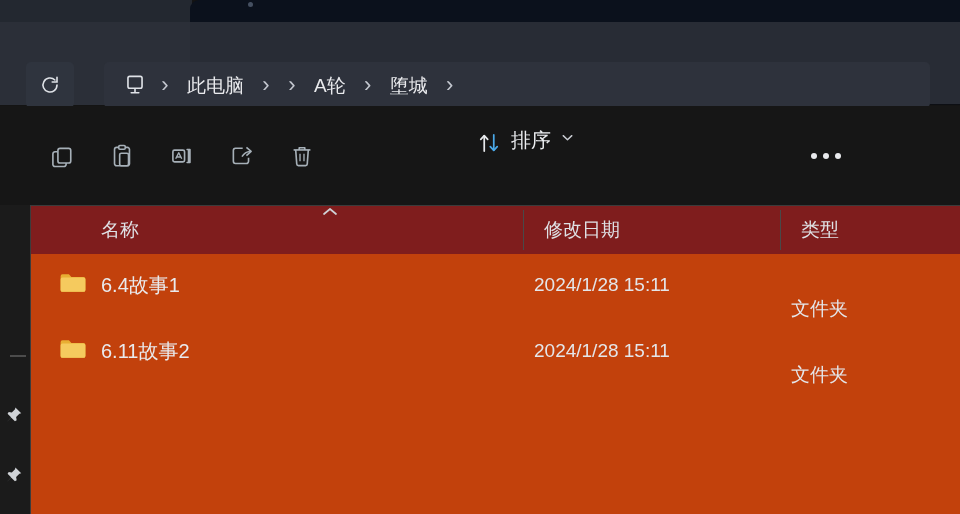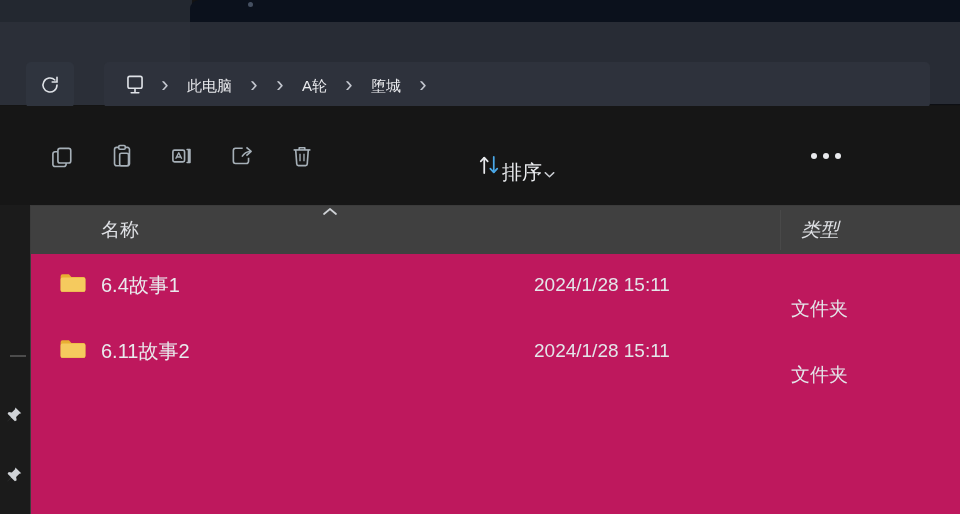--- a/index.html
+++ b/index.html
@@ -43,42 +43,42 @@
   }
   .refresh-btn svg { display:block; }
 
   .crumbbar {
     position:absolute; left:104px; top:40px; width:826px; height:46px;
     background:#2e323c; border-radius:5px;
     display:flex; align-items:center; padding-left:18px;
   }
   .crumb-pc-icon { display:flex; align-items:center; margin-right:4px; }
   .crumb {
-    color:#e9eaed; font-size:15px; line-height:1;
+    color:#e9eaed; font-size:19px; line-height:1;
     padding:5px 9px; border-radius:4px; white-space:nowrap;
   }
   .chev {
     display:inline-flex; align-items:center; justify-content:center;
     width:26px; height:26px; color:#c3c7cf; flex:none;
   }
 
   
   .toolbar {
     position:absolute; left:0; top:106px; width:960px; height:99px;
     background:#161616;
   }
   .tb-icons { position:absolute; left:32px; top:24px; display:flex; }
   .tb-btn {
     width:60px; height:52px; display:flex; align-items:center; justify-content:center;
     border-radius:5px;
   }
   .tb-btn svg { display:block; }
   .tb-group {
-    position:absolute; top:24px; height:52px; display:flex; align-items:flex-end;
-    border-radius:5px; padding:0 10px; 
+    position:absolute; top:24px; height:52px; display:flex; align-items:flex-start;
+    border-radius:5px; padding:0 10px; gap:9px;
   }
   .tb-sort { left:466px; }
   .tb-view { left:624px; }
   .tb-label { color:#eceef1; font-size:20px; line-height:1; }
   .tb-caret { color:#c9ccd2; display:flex; align-items:center; }
   .tb-sep {
     position:absolute; left:780px; top:126px; width:1px; height:62px;
     background:#3a3a3a;
   }
   .tb-more {
@@ -100,37 +100,37 @@
     position:absolute; left:0; width:31px; height:34px;
     display:flex; align-items:center; padding-left:2px;
   }
   .nav-dash {
     position:absolute; left:10px; top:355px; width:16px; height:2px; background:#4c4c4c;
   }
 
   
   .colhead {
     position:absolute; left:31px; top:205px; width:929px; height:49px;
-    background:#404040;
+    background:#7f1d1d;
     border-top:1px solid #3b3b3b;
   }
   .sort-arrow {
     position:absolute; left:290px; top:0px; width:18px; height:12px;
     display:flex; align-items:flex-start; justify-content:center; color:#cfd2d6;
   }
   .ch {
     position:absolute; top:0; height:48px; display:flex; align-items:center;
     color:#dfe1e5; font-size:19px; padding-left:20px;
   }
   .ch-name { left:50px; }
   .ch-date { left:492px; border-left:1px solid #494949; height:40px; top:4px; }
-  .ch-type { left:749px; border-left:1px solid #494949; height:40px; top:4px;font-style:italic; }
-
-  
-  .filelist { position:absolute; left:31px; top:254px; width:929px; height:260px; background:#be185d; }
+  .ch-type { left:749px; border-left:1px solid #494949; height:40px; top:4px; }
+
+  
+  .filelist { position:absolute; left:31px; top:254px; width:929px; height:260px; background:#c2410c; }
   .row {
     position:absolute; left:0; width:929px; height:50px;
     display:flex; align-items:center;
   }
   .cell-name { position:absolute; left:28px; display:flex; align-items:center; gap:13px; }
   .folder-ico { flex:none; display:block; }
   .fname { color:#e9eaed; font-size:20px; line-height:1; white-space:nowrap; }
   .cell-date { position:absolute; left:503px; color:#e4e6ea; font-size:19px; white-space:nowrap; }
   .cell-type { position:absolute; left:760px; color:#e4e6ea; font-size:19px; white-space:nowrap;margin-top:48px; }
 </style>
@@ -286,20 +286,23 @@
 
   <div class="colhead">
     <span class="sort-arrow">
       <svg width="18" height="11" viewBox="0 0 18 11" fill="none" stroke="#cfd2d6" stroke-width="1.7" stroke-linecap="round" stroke-linejoin="round">
         <path d="M3 8 9 3l6 5"></path>
       </svg>
     </span>
     <div class="ch ch-name">
       <span>名称</span>
     </div>
+    <div class="ch ch-date">
+      <span>修改日期</span>
+    </div>
     <div class="ch ch-type">
       <span>类型</span>
     </div>
   </div>
 
   <div class="filelist">
 
     <div class="row" style="top:6px;">
       <div class="cell-name">
         <span class="folder-ico">

